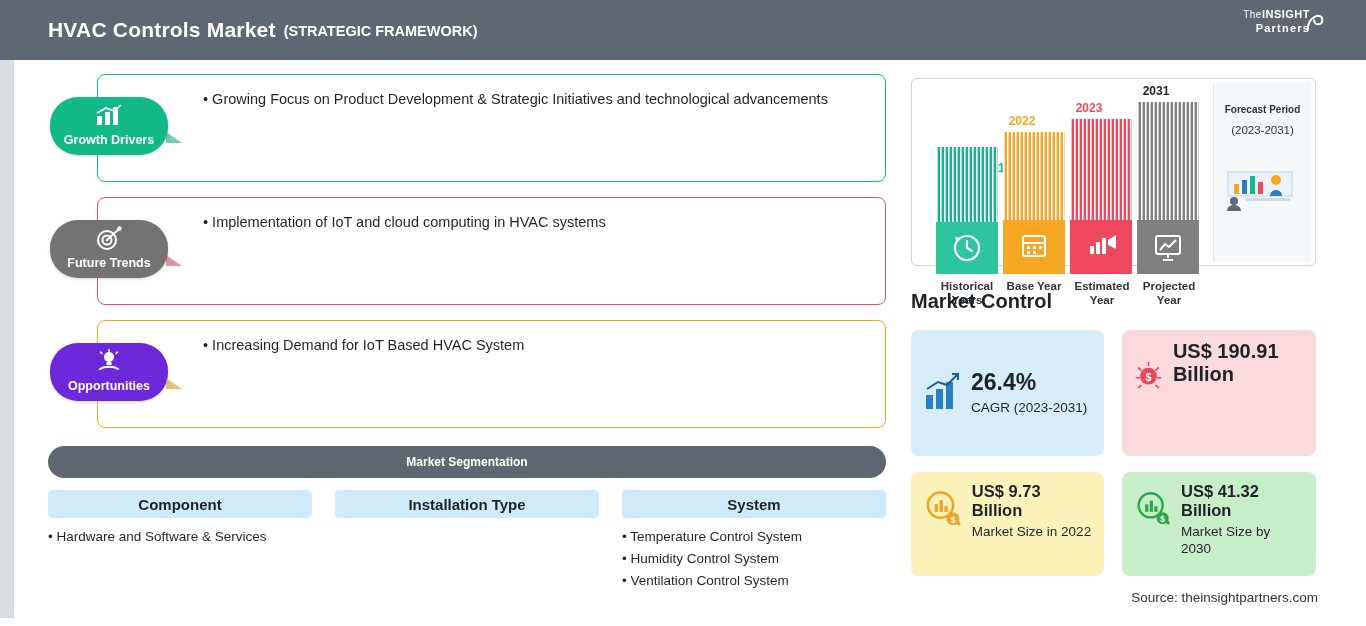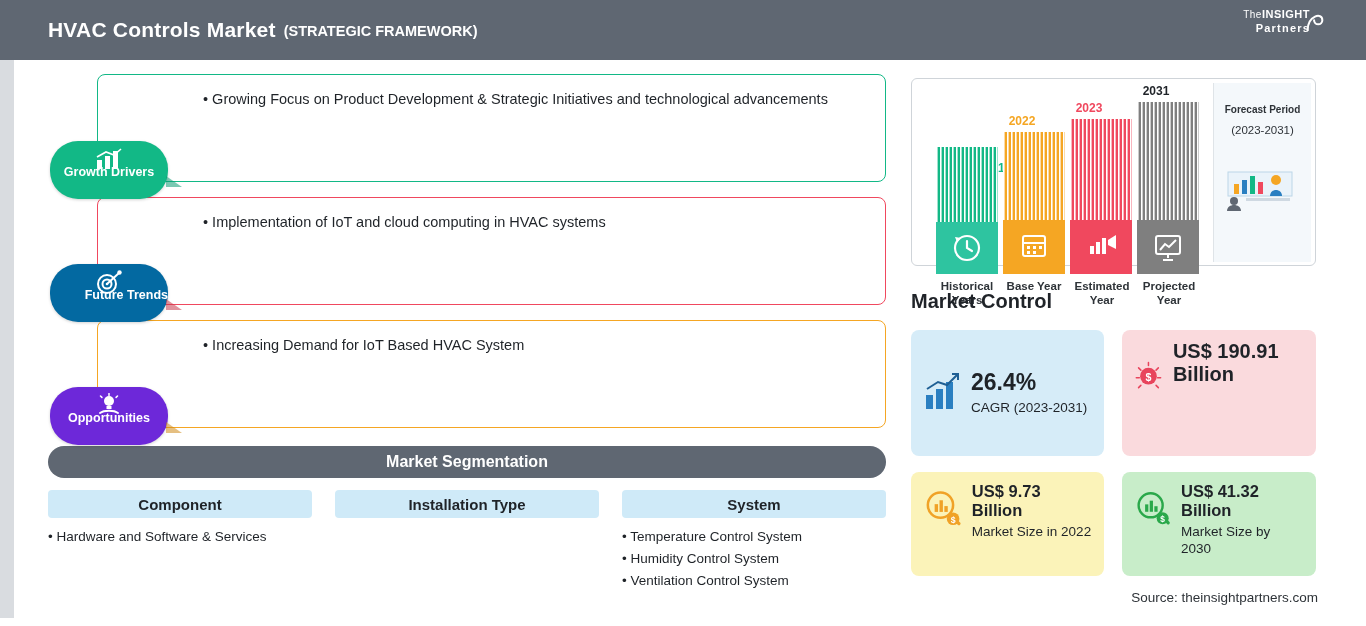--- a/index.html
+++ b/index.html
@@ -55,42 +55,41 @@
   .bullet {
     font-size: 14.5px; color: #1f2328; line-height: 1.45; margin-bottom: 4px;
   }
   .bullet::before { content: "• "; }
 
   .tag {
     position: absolute; z-index: 5;
     width: 118px; height: 58px; border-radius: 28px;
     color: #fff; text-align: center;
     display: flex; flex-direction: column; align-items: center; justify-content: flex-end;
-    padding-bottom: 20px;
+    padding-bottom: 8px;
     box-shadow: 0 1px 3px rgba(0,0,0,.18);
-    margin-top: 44px;
   }
   .tag .tlabel { font-size: 12.5px; font-weight: bold; }
   .tag .ticon { position: absolute; top: 6px; left: 50%; transform: translateX(-50%); }
 
   .tag-ribbon {
     position: absolute; right: -14px; top: 50%; margin-top: 6px;
     width: 0; height: 0;
     border-top: 11px solid transparent;
     border-bottom: 0 solid transparent;
     border-left: 16px solid #000;
     opacity:.55;
   }
 
   
   .seg-bar {
     position: absolute;
     background: #5f6772; color: #fff; border-radius: 16px;
     display: flex; align-items: center; justify-content: center;
-    font-size: 16px; font-weight: bold;
+    font-size: 12px; font-weight: bold;
   }
   .seg-head {
     position: absolute; background: #cfeaf8; border-radius: 4px;
     display:flex; align-items:center; justify-content:center;
     font-size: 15px; font-weight: bold; color: #1f2328;
   }
   .seg-list { position: absolute; font-size: 13.5px; color:#1f2328; line-height: 1.62; }
   .seg-list div::before { content: "• "; }
 
   
@@ -166,21 +165,21 @@
     </svg>
     <div class="tlabel">Growth Drivers</div>
     <div class="tag-ribbon" style="border-left-color:#0d9a72;"></div>
   </div>
 
   <div class="panel" style="left:97px; top:197px; width:789px; height:108px; border-color:#f0485e;">
     <div class="bullets">
       <div class="bullet">Implementation of IoT and cloud computing in HVAC systems</div>
     </div>
   </div>
-  <div class="tag" style="left:50px; top:220px; background:#0369a1;align-items:flex-end;">
+  <div class="tag" style="left:50px; top:220px; background:#737373;">
     <svg class="ticon" width="28" height="26" viewBox="0 0 28 26">
       <circle cx="12" cy="14" r="9" fill="none" stroke="#fff" stroke-width="2"></circle>
       <circle cx="12" cy="14" r="4.5" fill="none" stroke="#fff" stroke-width="2"></circle>
       <circle cx="12" cy="14" r="1.3" fill="#fff"></circle>
       <path d="M12 14 L24 3" stroke="#fff" stroke-width="2"></path>
       <circle cx="24.5" cy="2.5" r="2.2" fill="#fff"></circle>
     </svg>
     <div class="tlabel">Future Trends</div>
     <div class="tag-ribbon" style="border-left-color:#c93a4c;"></div>
   </div>

